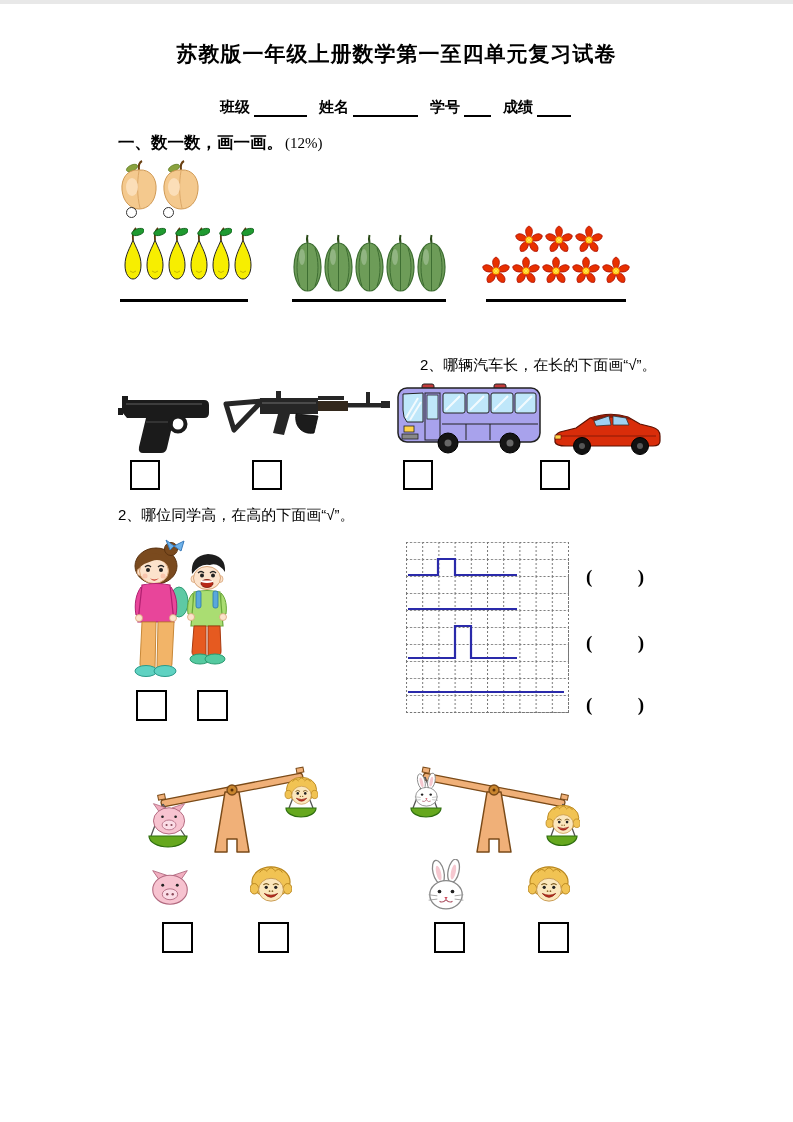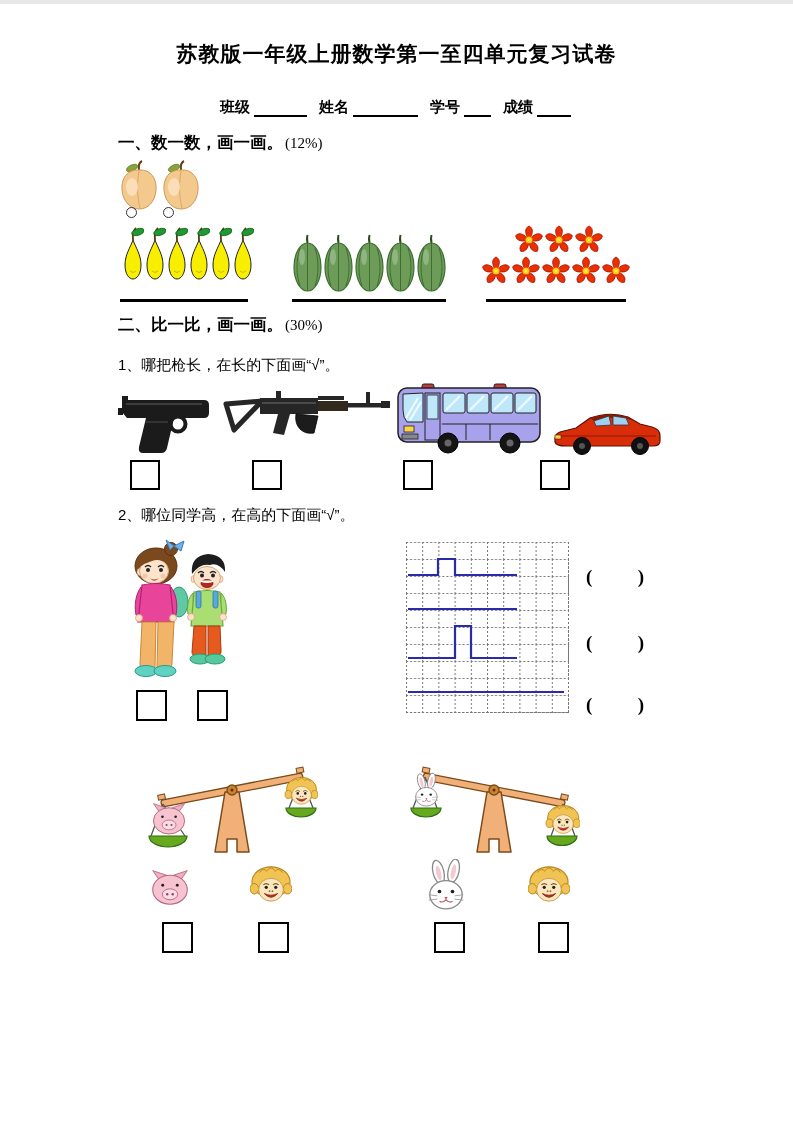--- a/index.html
+++ b/index.html
@@ -188,25 +188,22 @@
       </svg>
       <svg width="30" height="30" viewBox="0 0 30 30">
         <use href="#flower"></use>
       </svg>
     </div>
 
   <div class="abs ansline" style="left:120px;top:295px;width:128px"></div>
   <div class="abs ansline" style="left:292px;top:295px;width:154px"></div>
   <div class="abs ansline" style="left:486px;top:295px;width:140px"></div>
 
-  <div class="abs sec" style="left:118px;top:310px">
-    <span>二、比一比，画一画。</span><span class="score">(30%)</span>
-  </div>
-
-  <div class="abs q" style="left:118px;top:352px">1、哪把枪长，在长的下面画“√”。</div>
+
+  <div class="abs q" style="left:420px;top:352px">2、哪辆汽车长，在长的下面画“√”。</div>
 
   <svg class="abs" style="left:116px;top:390px" width="100" height="64" viewBox="0 0 100 64">
     <rect x="6" y="2" width="6" height="5" fill="#1b1b1b"></rect>
     <path d="M6,6 H88 Q93,6 93,11 V19 Q93,24 88,24 H58 L51,54 Q50,59 45,59 H27 Q22,59 23,53 L30,24 H11 L6,18 Z" fill="#1b1b1b"></path>
     <rect x="2" y="14" width="5" height="7" fill="#1b1b1b"></rect>
     <circle cx="62" cy="30" r="7.5" fill="none" stroke="#1b1b1b" stroke-width="4"></circle>
     <path d="M10,10 H86" stroke="#3d3d3d" stroke-width="2"></path>
     <path d="M30,28 L52,28" stroke="#3d3d3d" stroke-width="1.5"></path>
   </svg>
 

